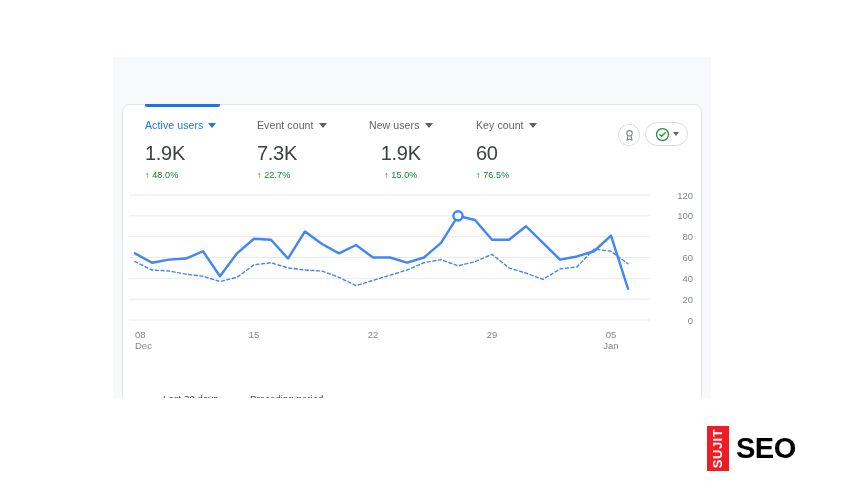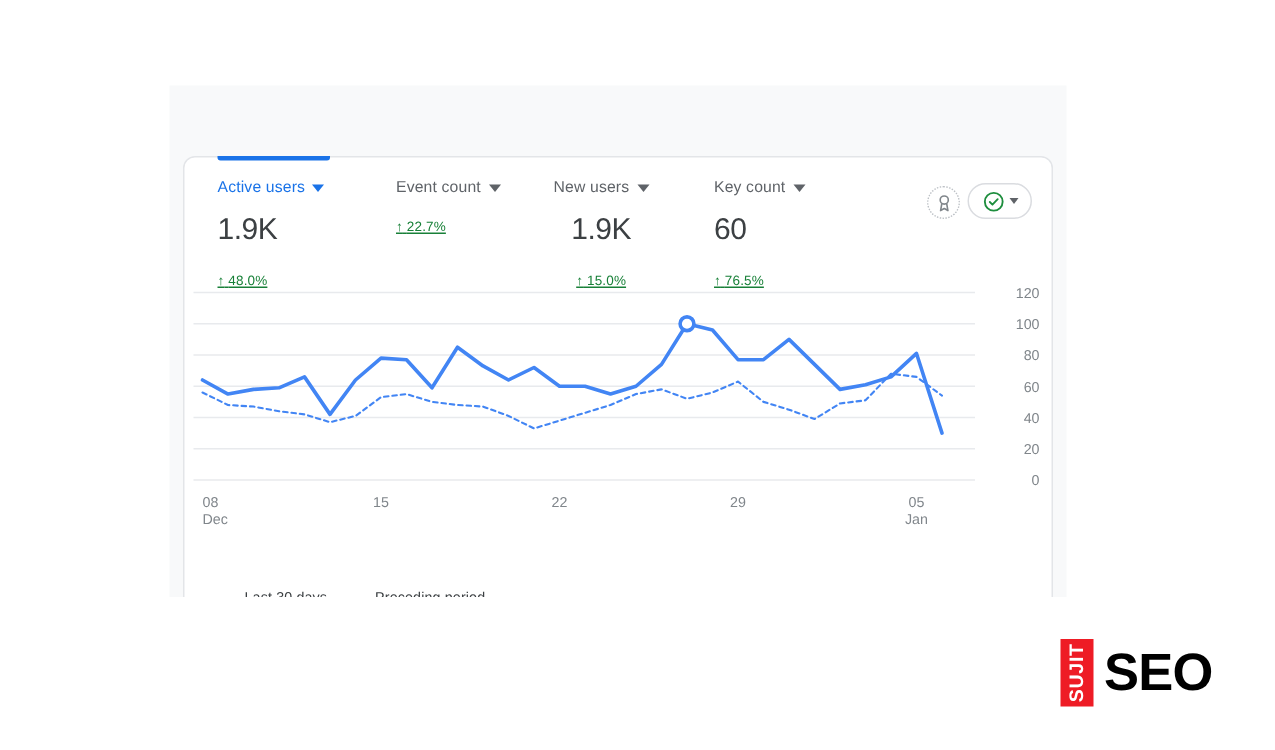--- a/index.html
+++ b/index.html
@@ -96,24 +96,23 @@
     font-size: 20px;
     color: #3c4043;
     font-weight: 400;
     line-height: 30px;
     margin-top: 6px;
     letter-spacing: -.3px;
   }
   .metric-delta {
     font-size: 9px;
     color: #188038;
-    margin-top: 14px;
+    margin-top: 2px;
     letter-spacing: .1px;
     white-space: nowrap;
-    text-decoration: underline;
   }
   .delta-arrow { font-size: 9px; }
 
   
   #insights-icon-btn {
     position: absolute;
     right: 61px;
     top: 6px;
     width: 22px;
     height: 22px;
@@ -205,21 +204,21 @@
     transform: rotate(-90deg);
     color: #ffffff;
     font-size: 13px;
     font-weight: bold;
     letter-spacing: .5px;
     white-space: nowrap;
     font-family: "Liberation Sans", sans-serif;
   }
   #logo-word {
     color: #000000;
-    font-size: 35px;
+    font-size: 29px;
     font-weight: bold;
     line-height: 45px;
     margin-left: 7px;
     letter-spacing: -.5px;
   }
 </style>
 </head>
 <body>
 
 <div id="ga-panel">
@@ -233,25 +232,26 @@
 
       <div class="metric active" style="left:22px;">
         <div class="metric-head">
           <span class="metric-label">Active users</span>
           <span class="caret"></span>
         </div>
         <div class="metric-value">1.9K</div>
         <div class="metric-delta"><span class="delta-arrow">↑</span> <span>48.0%</span></div>
       </div>
 
-      <div class="metric" style="left:141px;">
+      <div class="metric" style="left:134px;">
         <div class="metric-head">
           <span class="metric-label">Event count</span>
           <span class="caret"></span>
         </div>
+        <div class="metric-value">7.3K</div>
         <div class="metric-delta"><span class="delta-arrow">↑</span> <span>22.7%</span></div>
       </div>
 
       <div class="metric" style="left:246px;text-align:center;">
         <div class="metric-head">
           <span class="metric-label">New users</span>
           <span class="caret"></span>
         </div>
         <div class="metric-value">1.9K</div>
         <div class="metric-delta"><span class="delta-arrow">↑</span> <span>15.0%</span></div>

